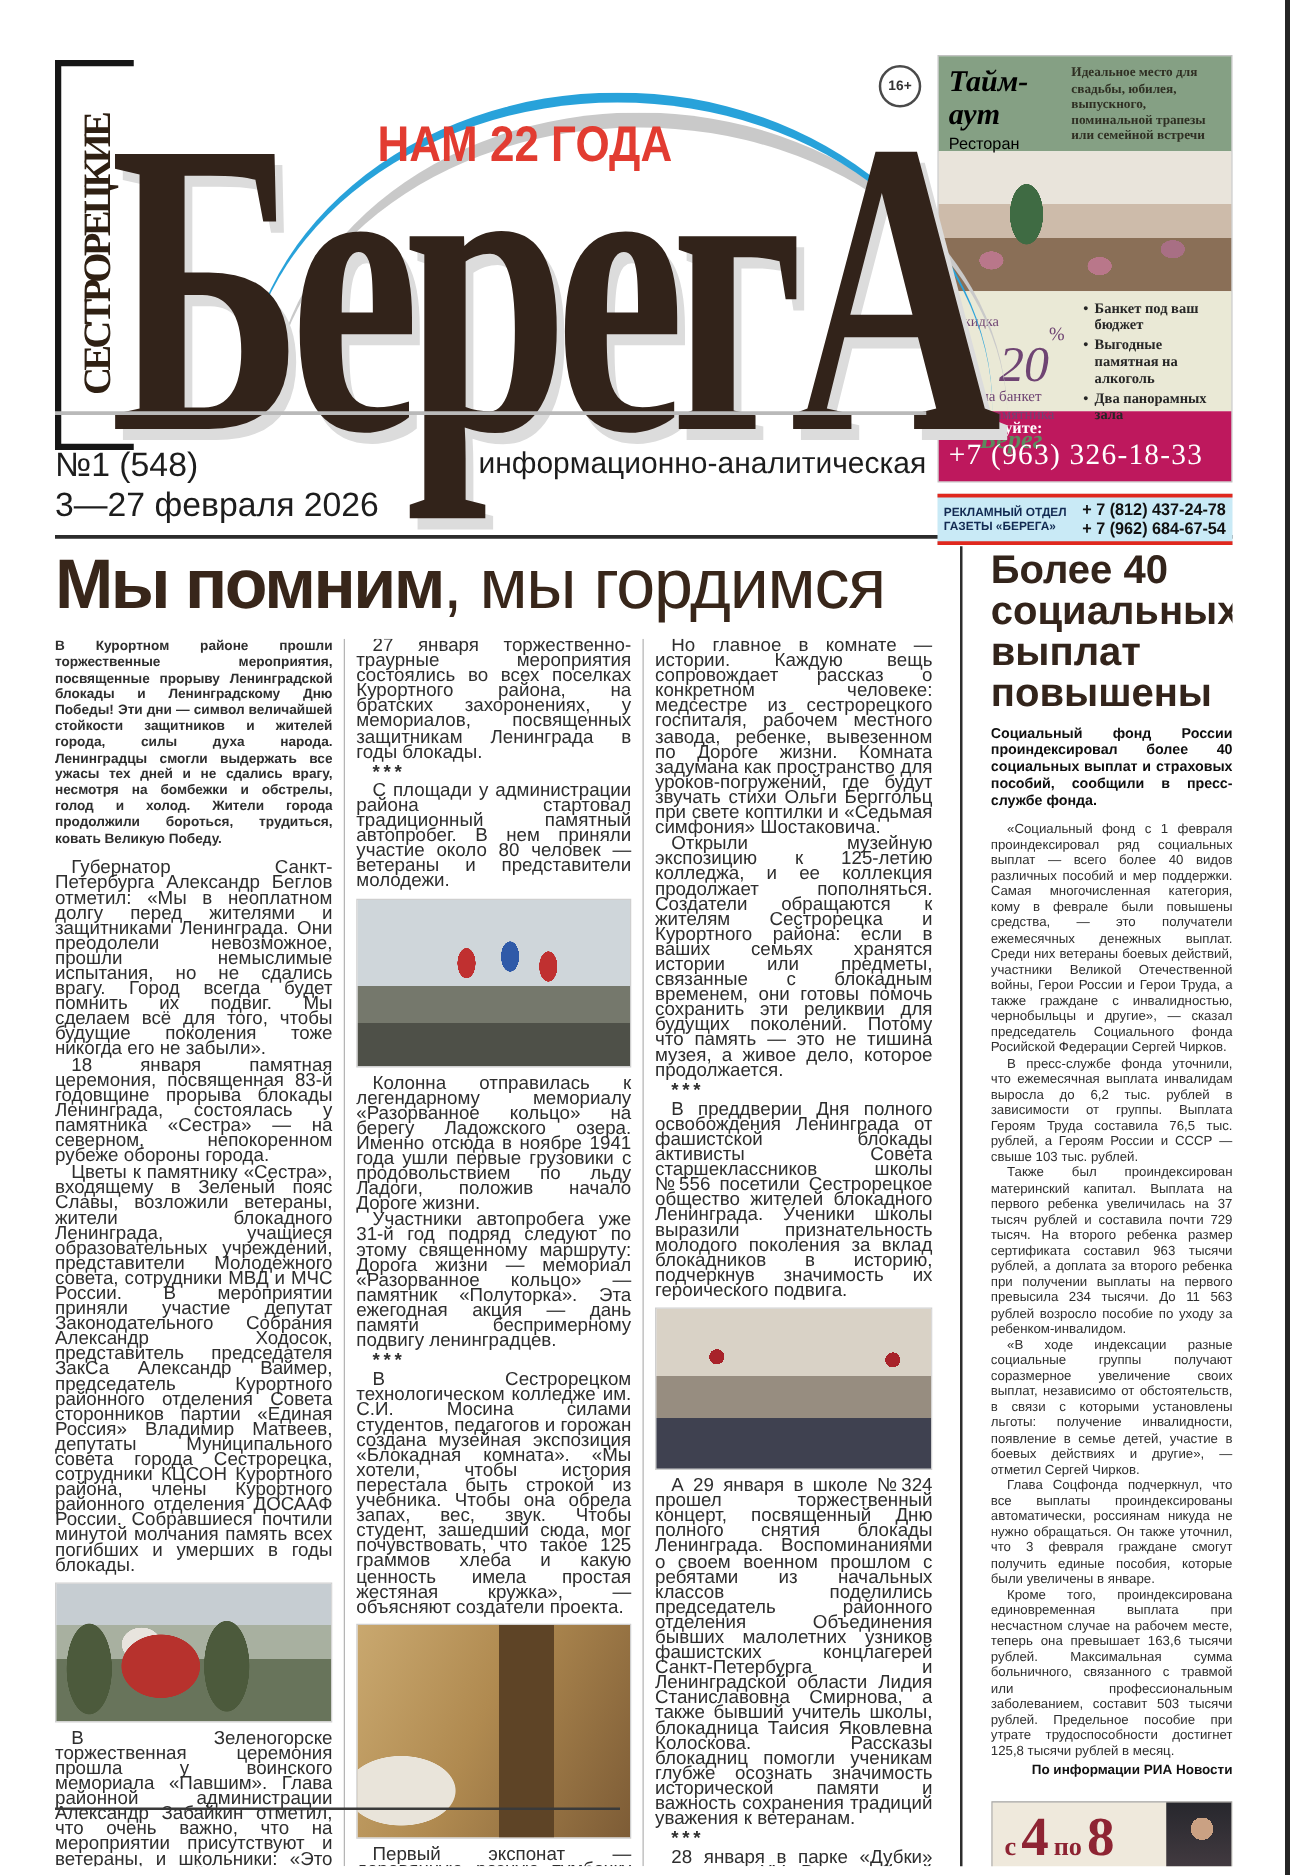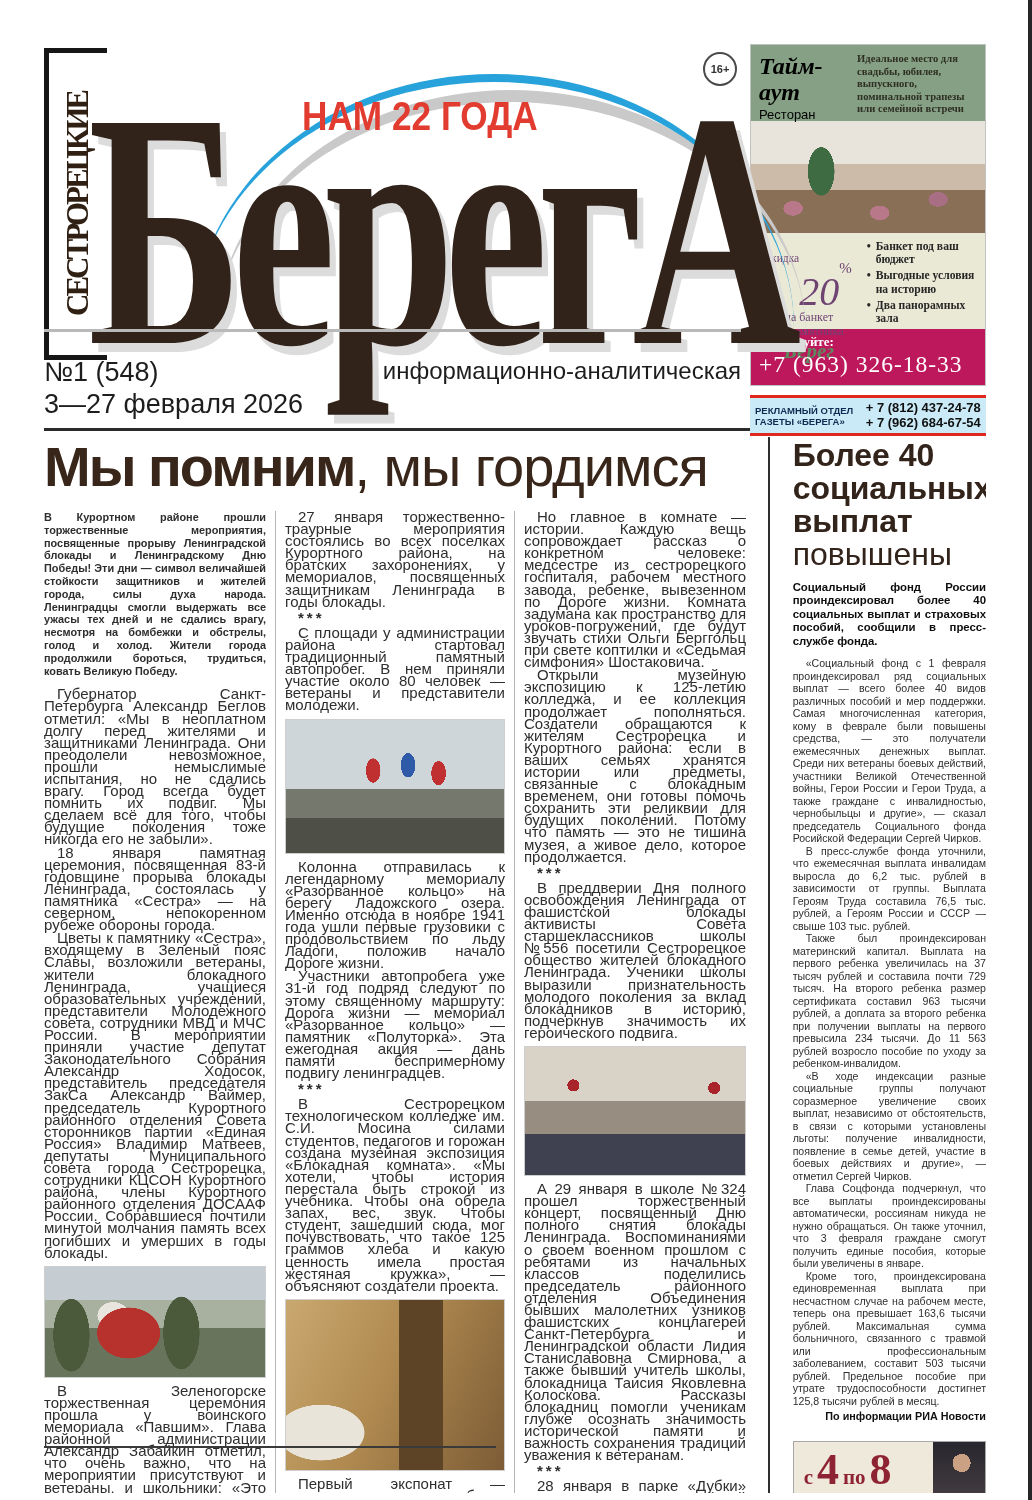--- a/index.html
+++ b/index.html
@@ -111,21 +111,21 @@
       linear-gradient(180deg,#d9d2c6 0 42%,#978d80 42% 68%,#3f4150 68% 100%);}
   #ph-concert{height:185px;background:
       radial-gradient(ellipse 26px 60px at 52% 70%,#2a1414 0 60%,transparent 61%),
       linear-gradient(180deg,#8e2727 0 45%,#6e1c1c 45% 75%,#471010 75% 100%);}
   .backdrop-word{position:absolute;left:10px;top:14px;color:#efe8df;font-weight:700;font-size:17px;
                  letter-spacing:2px;transform:rotate(-7deg);display:block;}
   
   .vdivider{width:2px;background:#2e2e2e;margin-left:8px;}
   .right-col{width:237px;margin-left:9px;display:flex;flex-direction:column;overflow:hidden;}
   .r-headline{font-size:32px;line-height:33px;color:#33241b;font-weight:800;margin:2px 0 10px;}
-  .r-headline .light{font-weight:400;margin-top:31px;}
+  .r-headline .light{font-weight:700;margin-top:31px;}
   .r-lead{font-weight:700;font-size:11.4px;line-height:13.4px;color:#0e0e0e;margin:0 0 9px;text-align:justify;}
   .r-body p{margin:0;font-size:10.6px;line-height:12.5px;text-align:justify;color:#2e2e2e;}
   .r-byline{font-weight:700;font-size:10.8px;text-align:right;margin-top:3px;color:#111;}
   .hr-dark{height:3px;background:#2b2b2b;margin:10px 0 9px;}
   
   .fur-ad{border:1px solid #a8a8a8;background:#efe9dc;flex:1;display:flex;flex-direction:column;box-sizing:border-box;}
   .fur-top{display:flex;height:150px;}
   .fur-top-left{flex:1;padding:8px 4px 0 10px;color:#8e2433;font-family:"Liberation Serif",serif;}
   .fur-dates{font-weight:700;line-height:40px;white-space:nowrap;}
   .d-sm{font-size:21px;}  .d-lg{font-size:44px;}
@@ -185,21 +185,21 @@
               <span class="promo-skidka">скидка</span>
               <span class="promo-20">20</span>
               <span class="promo-pct">%</span>
             </div>
             <div class="promo-line">на банкет</div>
             <div class="promo-line">по памятника</div>
             <div class="promo-code">Берег</div>
           </div>
           <ul class="bullets">
               <li class="bullet-item">Банкет под ваш бюджет</li>
-              <li class="bullet-item">Выгодные условия на историю</li>
+              <li class="bullet-item">Выгодные памятная на алкоголь</li>
               <li class="bullet-item">Два панорамных зала</li>
             </ul>
         </div>
         <div class="rest-foot">
           <div class="book-label">Бронируйте:</div>
           <div class="rest-phone">+7 (963) 326-18-33</div>
         </div>
       </div>
       <div class="addept">
         <div class="addept-label">

